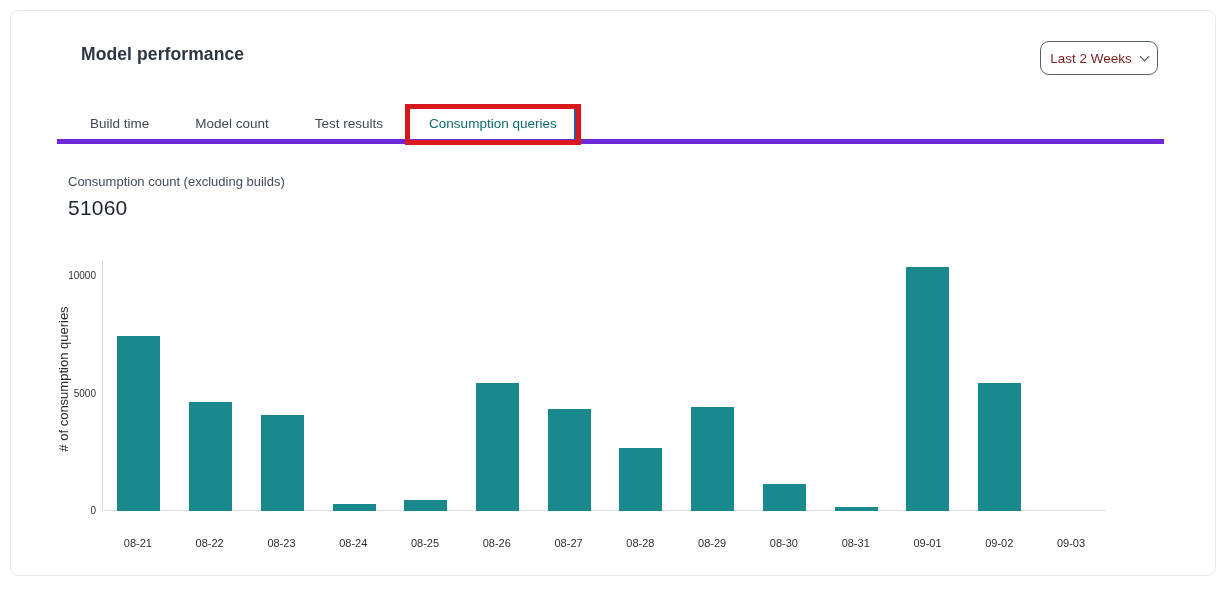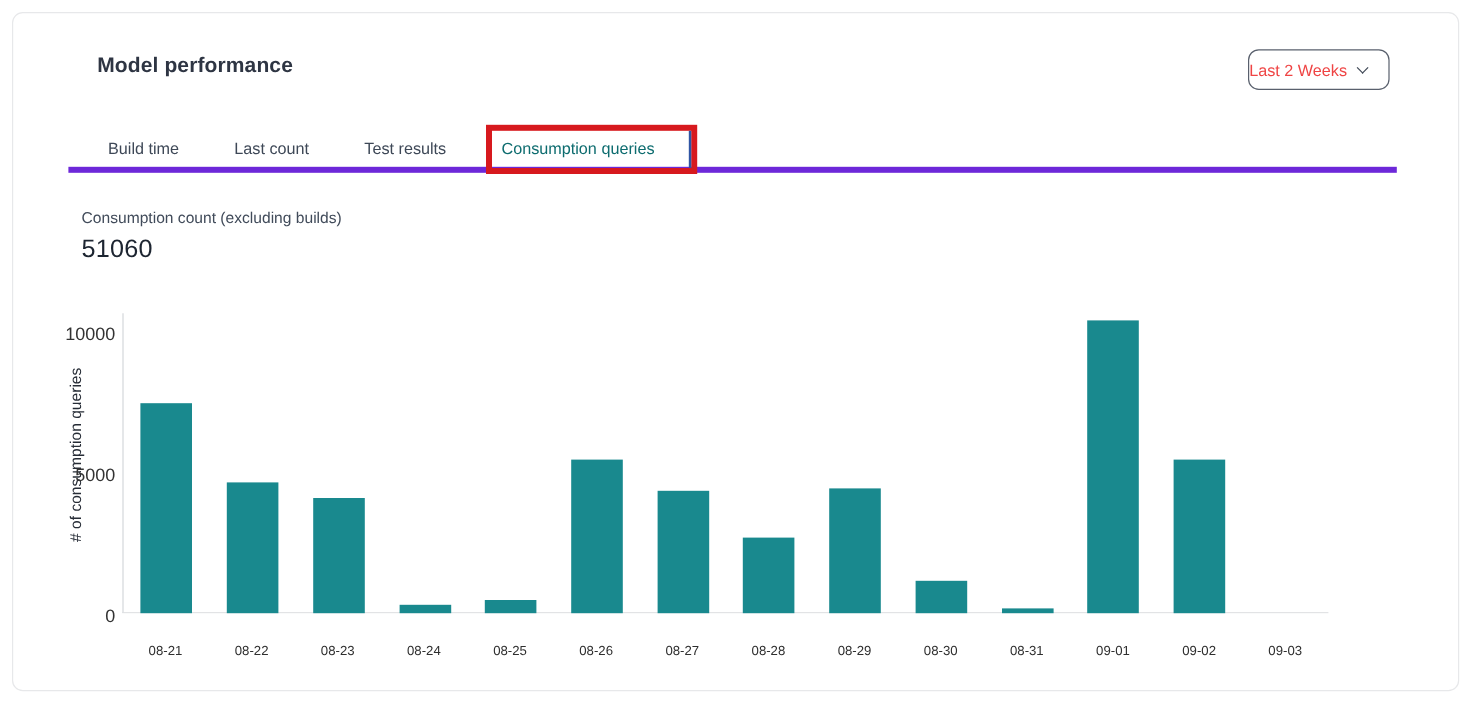--- a/index.html
+++ b/index.html
@@ -6,22 +6,22 @@
   html,body { width:1228px; height:590px; background:#ffffff;
     font-family:"Liberation Sans", sans-serif; overflow:hidden; }
   .card { position:absolute; left:10px; top:10px; width:1206px; height:566px;
     background:#fff; border:1px solid #e7e8ea; border-radius:9px; }
 
   .page-title { position:absolute; left:47px; top:33px; font-size:17.5px;
     font-weight:600; color:#2e3543; letter-spacing:.1px;margin-left:23px; }
 
   .daterange { position:absolute; left:1029px; top:30px; width:118px; height:34px;
     border:1px solid #59606d; border-radius:9px; background:#fff; display:flex;
-    align-items:center; justify-content:flex-start; gap:9px; font-size:13.5px;
-    color:#ef4444; cursor:pointer; }
+    align-items:center; justify-content:center; gap:9px; font-size:13.5px;
+    color:#7f1d1d; cursor:pointer; }
   .chev { width:7px; height:7px; border-right:1.6px solid #3c4553;
     border-bottom:1.6px solid #3c4553; transform:rotate(45deg); margin-top:-4px; }
 
   .tabs { position:absolute; left:46px; right:51px; top:93px; height:40px;
     border-bottom:5px solid #6d28d9; display:flex; padding-left:10px; }
   .tab { padding:0 23px; line-height:40px; font-size:13.5px; color:#3e4857;
     cursor:pointer; white-space:nowrap; }
   .tab.active { color:#0d6c6f; font-weight:400; }
 
   .red-box { position:absolute; left:394px; top:93px; width:176px; height:41px;
@@ -29,21 +29,21 @@
   .blue-line { position:absolute; right:0; top:0; bottom:0; width:2px; background:#2f55a4; }
 
   .metric-label { position:absolute; left:57px; top:163px; font-size:13px; color:#414b5a; }
   .metric-value { position:absolute; left:57px; top:185px; font-size:21px;
     font-weight:500; color:#1d2531; letter-spacing:.2px; }
 
   .chart { position:absolute; left:0; top:250px; width:1206px; height:300px; }
   .ylabel { position:absolute; left:52px; top:118px; transform:translate(-50%,-50%) rotate(-90deg);
     font-size:13px; color:#262c36; white-space:nowrap; }
   .ytick { position:absolute; left:0; width:85px; text-align:right;
-    font-size:15px; color:#333; }
+    font-size:10px; color:#333; }
   .plot { position:absolute; left:91px; top:0; width:1005px; height:250px;
     border-left:1px solid #d4d7db; border-bottom:1px solid #e2e3e5; }
   .bars { display:flex; height:250px; align-items:flex-end; }
   .slot { flex:1; display:flex; justify-content:center; }
   .bar { width:43px; }
   .xlabels { position:absolute; left:91px; top:256px; width:1005px; display:flex; }
   .xlab { flex:1; text-align:center; font-size:11px; color:#2f2f2f;margin-top:20px; }
   .xaxis-title { position:absolute; left:91px; top:278px; width:1005px;
     text-align:center; font-size:13px; color:#21262e; }
 </style>
@@ -54,21 +54,21 @@
 
   <div class="page-title">Model performance</div>
 
   <div class="daterange">
     <span>Last 2 Weeks</span>
     <span class="chev"></span>
   </div>
 
   <div class="tabs" id="tabbar">
       <div class="tab">Build time</div>
-      <div class="tab">Last count</div>
+      <div class="tab">Model count</div>
       <div class="tab">Test results</div>
       <div class="tab active">Consumption queries</div>
     </div>
 
   <div class="red-box">
     <div class="blue-line"></div>
   </div>
 
   <div class="metric-label">Consumption count (excluding builds)</div>
   <div class="metric-value">51060</div>

